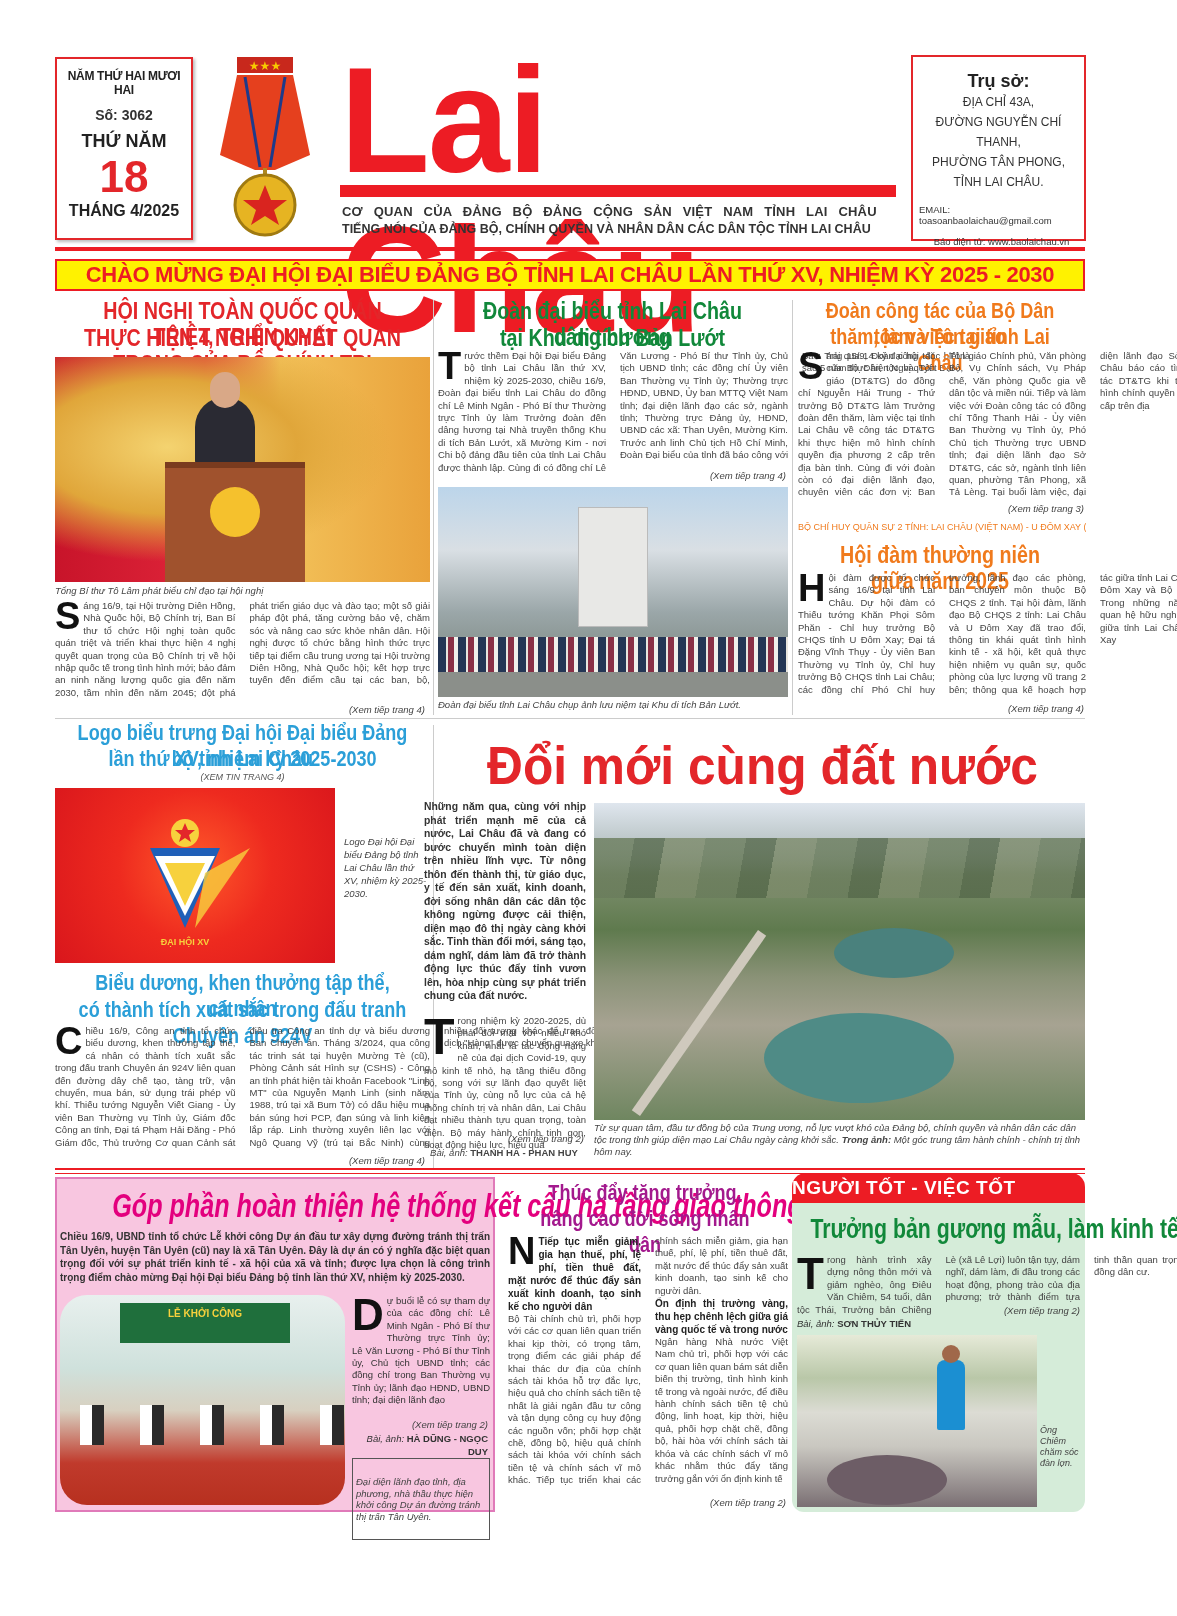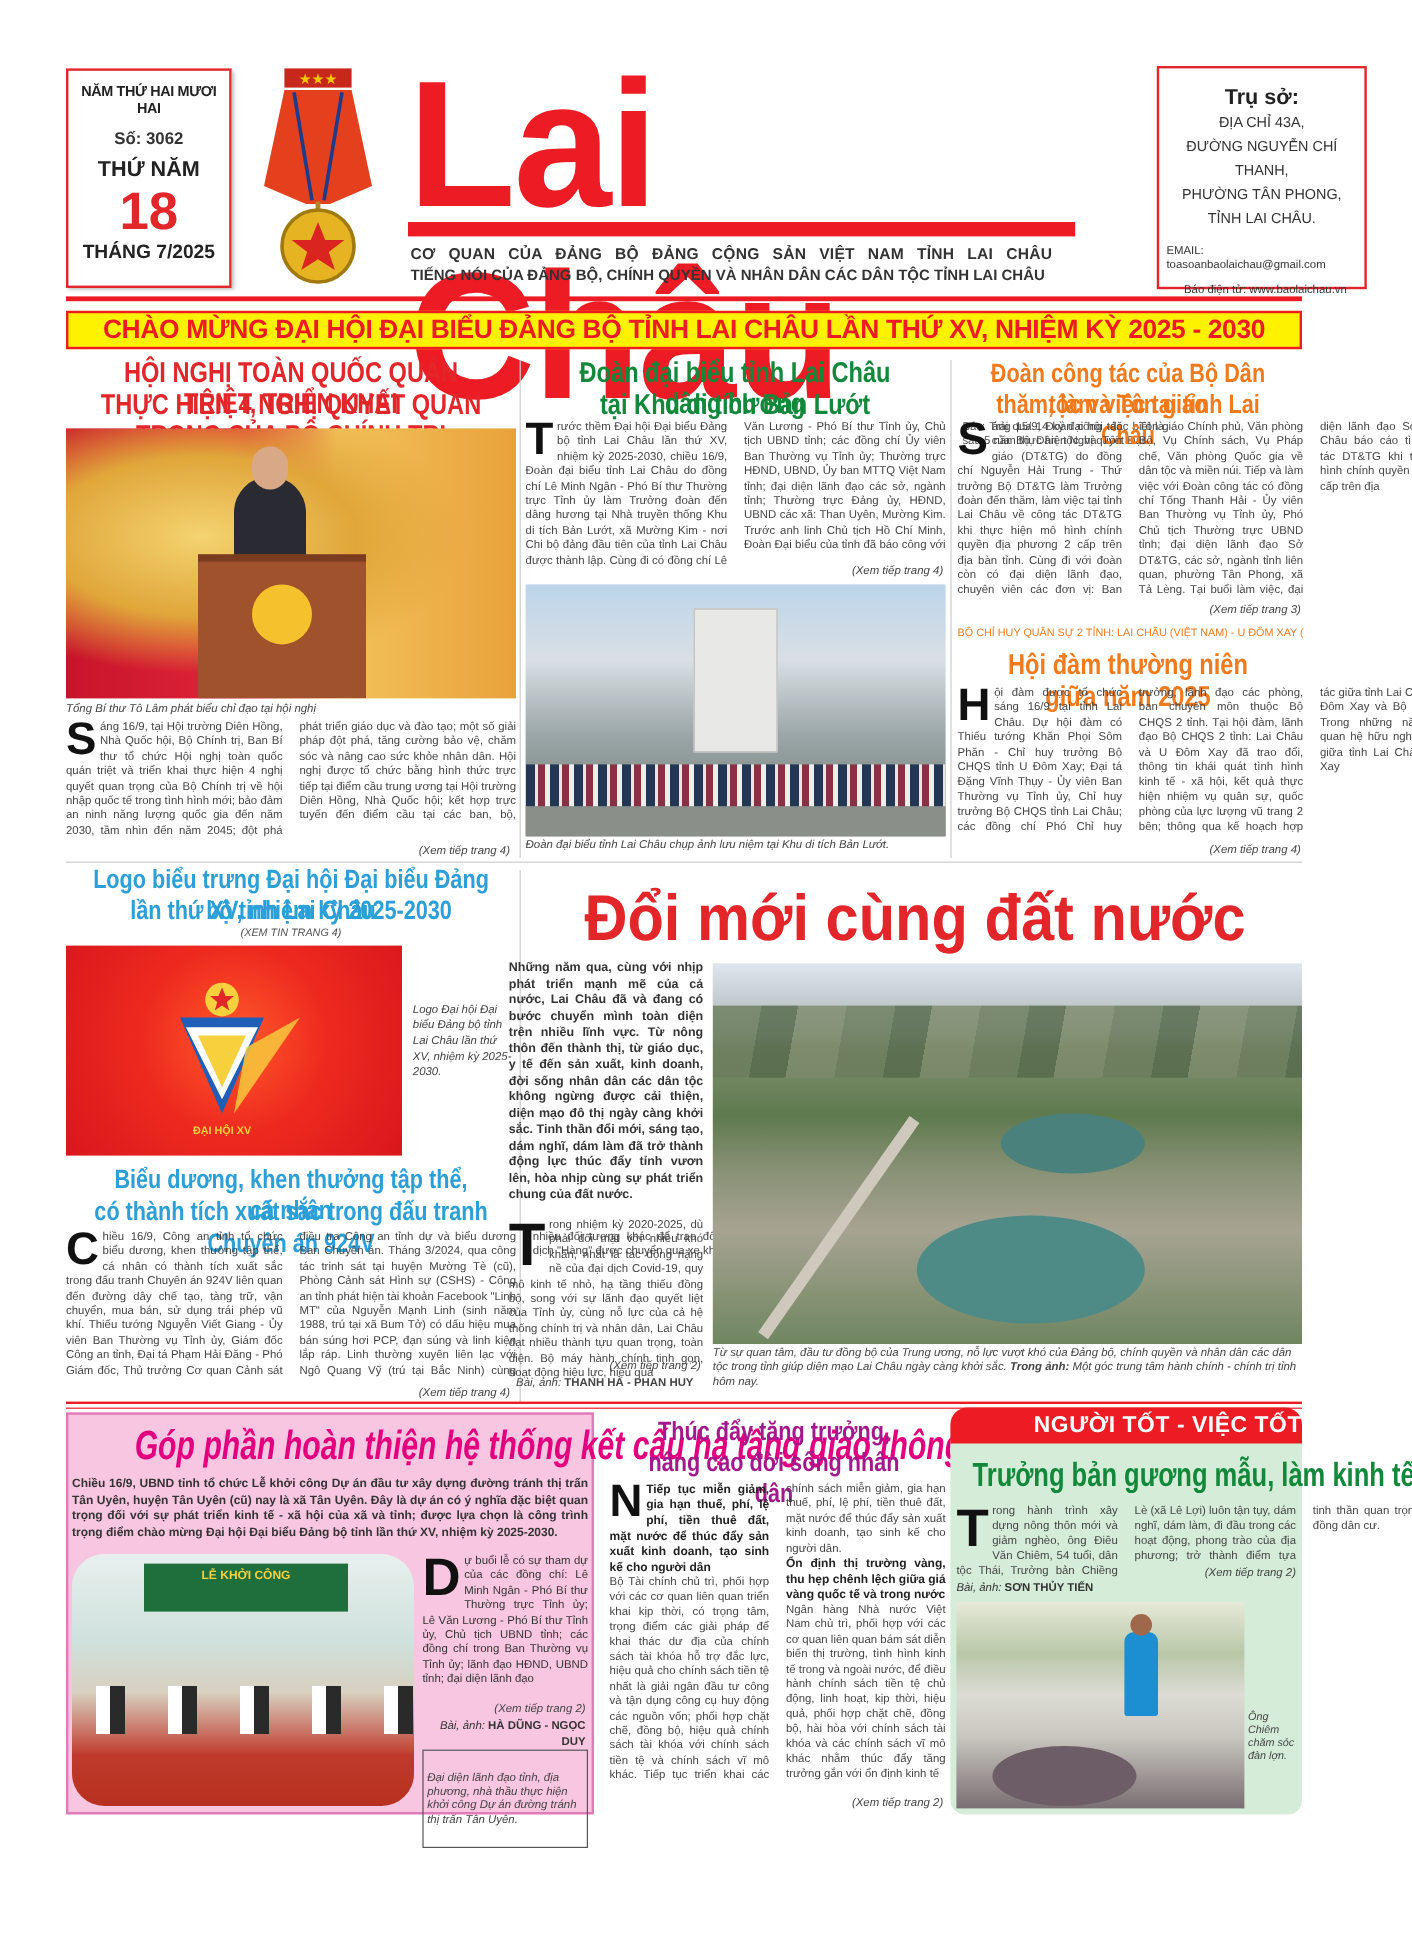--- a/index.html
+++ b/index.html
@@ -11,21 +11,21 @@
 #datebox .l1{font-size:12px;font-weight:bold;margin-top:10px;letter-spacing:-.3px}
 #datebox .l2{font-size:14px;margin-top:10px;font-weight:bold;color:#333}
 #datebox .l3{font-size:18px;font-weight:bold;margin-top:8px}
 #datebox .l4{font-size:44px;font-weight:bold;color:#e3262a;line-height:46px;margin-top:2px}
 #datebox .l5{font-size:16px;font-weight:bold;margin-top:2px}
 #medal{left:215px;top:55px;width:100px;height:190px}
 #mast{left:340px;top:40px;width:556px;height:160px;color:#ed1c24;font-size:150px;font-weight:bold;line-height:160px;letter-spacing:-2px;font-family:"Liberation Sans",sans-serif;transform:scaleX(0.98);transform-origin:left}
 #mastbar{left:340px;top:185px;width:556px;height:12px;background:#ed1c24}
 #tag1{left:342px;top:204px;width:552px;font-size:13px;font-weight:bold;color:#333;word-spacing:7px;letter-spacing:.2px;white-space:nowrap}
 #tag2{left:342px;top:222px;width:552px;font-size:12.5px;font-weight:bold;color:#333;white-space:nowrap}
-#officebox{left:964px;top:55px;width:175px;height:186px;text-align:center}
+#officebox{left:911px;top:55px;width:175px;height:186px;text-align:center}
 #officebox .h{font-size:18px;font-weight:bold;margin-top:14px}
 #officebox .a{font-size:12px;line-height:20px;color:#333}
 #officebox .e{font-size:9.5px;text-align:left;padding-left:6px;margin-top:12px;color:#333}
 #officebox .w{font-size:9.5px;text-align:center;padding-left:6px;margin-top:10px;color:#333}
 .hr-red{background:#ed1c24;height:4px}
 #banner{left:55px;top:259px;width:1030px;height:32px;background:#fff200;border:2px solid #ed1c24;color:#ed1c24;font-weight:bold;font-size:22px;text-align:center;line-height:28px;white-space:nowrap;letter-spacing:-.3px}
 
 .hl{font-weight:bold;text-align:center;line-height:26px;font-family:"Liberation Sans Narrow","Liberation Sans",sans-serif;transform:scaleX(.82);transform-origin:center}
 .red{color:#e3262a}.green{color:#11883a}.orange{color:#f07a1c}.blue{color:#2b9fd8}.magenta{color:#e3007e}.purple{color:#a3198d}
 .body{font-size:9.5px;line-height:12.4px;text-align:justify;color:#444}
@@ -37,21 +37,21 @@
 .vline{background:#ccc;width:1px}
 </style>
 </head>
 <body>
 
 <div class="abs redbox" id="datebox">
   <div class="l1">NĂM THỨ HAI MƯƠI HAI</div>
   <div class="l2">Số: 3062</div>
   <div class="l3">THỨ NĂM</div>
   <div class="l4">18</div>
-  <div class="l5">THÁNG 7/2025</div>
+  <div class="l5">THÁNG 4/2025</div>
 </div>
 
 <svg class="abs" id="medal" viewBox="0 0 100 190">
   <rect x="22" y="2" width="56" height="16" fill="#c8281c"></rect>
   <text x="50" y="15" font-size="12" fill="#f7c900" text-anchor="middle">★★★</text>
   <polygon points="22,20 78,20 95,100 60,115 40,115 5,100" fill="#e5401e"></polygon>
   <line x1="30" y1="22" x2="45" y2="112" stroke="#1e3a8a" stroke-width="3"></line>
   <line x1="70" y1="22" x2="55" y2="112" stroke="#1e3a8a" stroke-width="3"></line>
   <rect x="48" y="113" width="4" height="8" fill="#b08a20"></rect>
   <circle cx="50" cy="150" r="30" fill="#e6b422" stroke="#a07a10" stroke-width="3"></circle>
@@ -196,21 +196,21 @@
 <div class="abs body col2" style="left:508px;top:1235px;width:280px;height:262px;">
   <span class="drop">N</span>
   <div style="font-weight:bold;color:#222;font-size:10px;line-height:13px">Tiếp tục miễn giảm, gia hạn thuế, phí, lệ phí, tiền thuê đất, mặt nước để thúc đẩy sản xuất kinh doanh, tạo sinh kế cho người dân</div>
   <div>Bộ Tài chính chủ trì, phối hợp với các cơ quan liên quan triển khai kịp thời, có trọng tâm, trọng điểm các giải pháp để khai thác dư địa của chính sách tài khóa hỗ trợ đắc lực, hiệu quả cho chính sách tiền tệ nhất là giải ngân đầu tư công và tận dụng công cụ huy động các nguồn vốn; phối hợp chặt chẽ, đồng bộ, hiệu quả chính sách tài khóa với chính sách tiền tệ và chính sách vĩ mô khác. Tiếp tục triển khai các chính sách miễn giảm, gia hạn thuế, phí, lệ phí, tiền thuê đất, mặt nước để thúc đẩy sản xuất kinh doanh, tạo sinh kế cho người dân.</div>
   <div style="font-weight:bold;color:#222;font-size:10px;line-height:13px">Ổn định thị trường vàng, thu hẹp chênh lệch giữa giá vàng quốc tế và trong nước</div>
   <div>Ngân hàng Nhà nước Việt Nam chủ trì, phối hợp với các cơ quan liên quan bám sát diễn biến thị trường, tình hình kinh tế trong và ngoài nước, để điều hành chính sách tiền tệ chủ động, linh hoạt, kịp thời, hiệu quả, phối hợp chặt chẽ, đồng bộ, hài hòa với chính sách tài khóa và các chính sách vĩ mô khác nhằm thúc đẩy tăng trưởng gắn với ổn định kinh tế</div>
 </div>
 <div class="abs more" style="left:508px;top:1497px;width:278px;">(Xem tiếp trang 2)</div>
 
 <div class="abs" style="left:792px;top:1200px;width:293px;height:312px;background:#d5ecd9;border-radius:0 0 12px 12px"></div>
-<div class="abs" style="left:792px;top:1173px;width:293px;height:30px;background:#ed1c24;border-radius:14px 14px 0 0;color:#fff;font-weight:bold;font-size:19px;text-align:right;line-height:30px;letter-spacing:.5px">NGƯỜI TỐT - VIỆC TỐT</div>
+<div class="abs" style="left:792px;top:1173px;width:293px;height:30px;background:#ed1c24;border-radius:14px 14px 0 0;color:#fff;font-weight:bold;font-size:19px;text-align:left;line-height:30px;letter-spacing:.5px">NGƯỜI TỐT - VIỆC TỐT</div>
 <div class="abs hl green" style="left:770px;top:1212px;width:337px;font-size:28px;line-height:34px;white-space:nowrap;transform:scaleX(.76)">Trưởng bản gương mẫu, làm kinh tế giỏi</div>
 <div class="abs body col2" style="left:797px;top:1254px;width:283px;height:66px;">
   <span class="drop" style="font-size:44px;line-height:40px">T</span><span>rong hành trình xây dựng nông thôn mới và giảm nghèo, ông Điêu Văn Chiêm, 54 tuổi, dân tộc Thái, Trưởng bản Chiềng Lè (xã Lê Lợi) luôn tận tụy, dám nghĩ, dám làm, đi đầu trong các hoạt động, phong trào của địa phương; trở thành điểm tựa tinh thần quan trọng cho cộng đồng dân cư.</span>
 </div>
 <div class="abs more" style="left:797px;top:1305px;width:283px;">(Xem tiếp trang 2)</div>
 <div class="abs" style="left:797px;top:1318px;width:283px;text-align:left;font-size:9.5px;color:#333">
   <i>Bài, ảnh:</i>
   <b>SƠN THỦY TIẾN</b>
 </div>
 <div class="abs photo" style="left:797px;top:1335px;width:240px;height:172px;background:linear-gradient(180deg,#e6ead8 0%,#b9c7a8 25%,#dcdcd4 45%,#c9c7c0 65%,#7a6f73 100%);">

